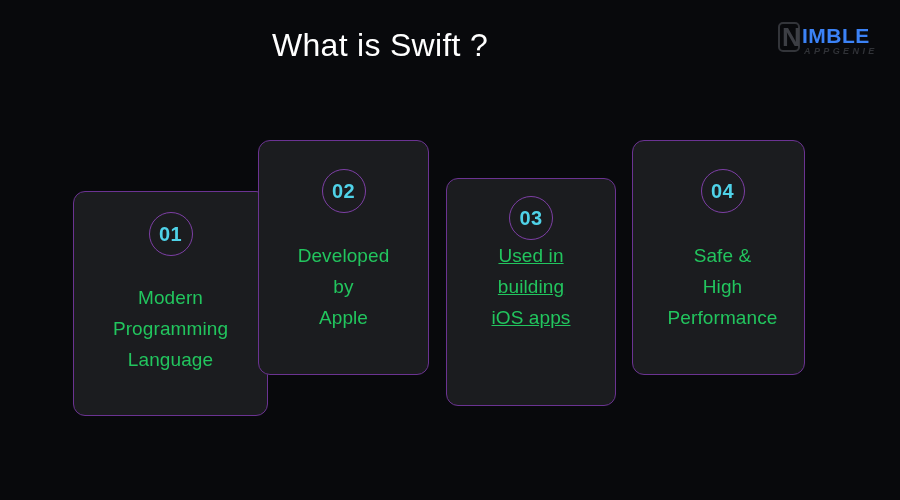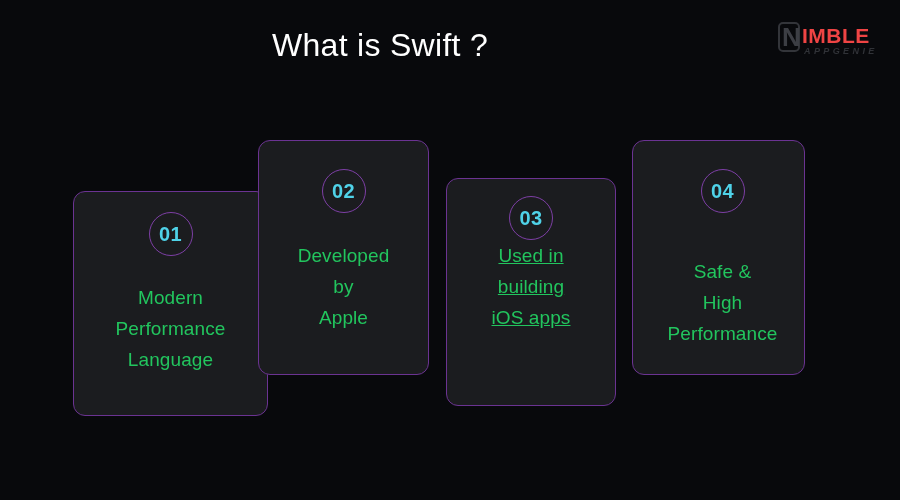--- a/index.html
+++ b/index.html
@@ -64,21 +64,21 @@
     color: #3c3e44;
     line-height: 26px;
     letter-spacing: 0;
   }
   .logo-word {
     position: absolute;
     left: 24px;
     top: 3px;
     font-size: 21px;
     font-weight: bold;
-    color: #ef4444;
+    color: #3b82f6;
     letter-spacing: 0.5px;
     line-height: 21px;
     text-align: center;
   }
   .logo-sub {
     position: absolute;
     left: 26px;
     top: 25px;
     font-size: 9px;
     font-weight: bold;
@@ -131,40 +131,40 @@
   #card-2 { left: 258px; top: 140px; width: 171px; height: 235px; }
   #card-2 .badge     { margin-top: 28px; }
   #card-2 .card-text { margin-top: 27px; width: 165px; }
 
   #card-3 { left: 446px; top: 178px; width: 170px; height: 228px; }
   #card-3 .badge     { margin-top: 17px; }
   #card-3 .card-text { width: 164px; text-decoration: underline; }
 
   #card-4 { left: 632px; top: 140px; width: 173px; height: 235px; padding-left: 8px; }
   #card-4 .badge     { margin-top: 28px; }
-  #card-4 .card-text { margin-top: 43px; width: 170px; }
+  #card-4 .card-text { margin-top: 27px; width: 170px; }
 </style>
 </head>
 <body>
 
 <div class="slide">
 
   <div class="page-title">What is Swift ?</div>
 
   <div class="logo">
     <div class="logo-mark"></div>
     <div class="logo-n">N</div>
     <div class="logo-word">IMBLE</div>
     <div class="logo-sub">APPGENIE</div>
   </div>
 
   <div class="card" id="card-1">
     <div class="badge">01</div>
     <div class="card-text">Modern
-Performance
+Programming
 Language</div>
   </div>
 
   <div class="card" id="card-2">
     <div class="badge">02</div>
     <div class="card-text">Developed
 by
 Apple</div>
   </div>
 

